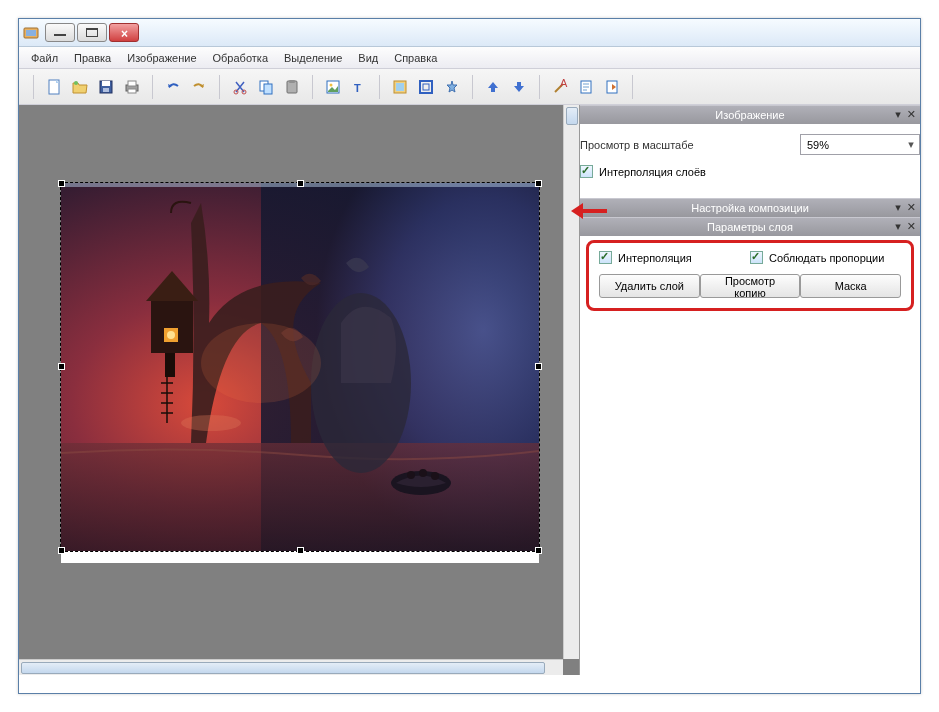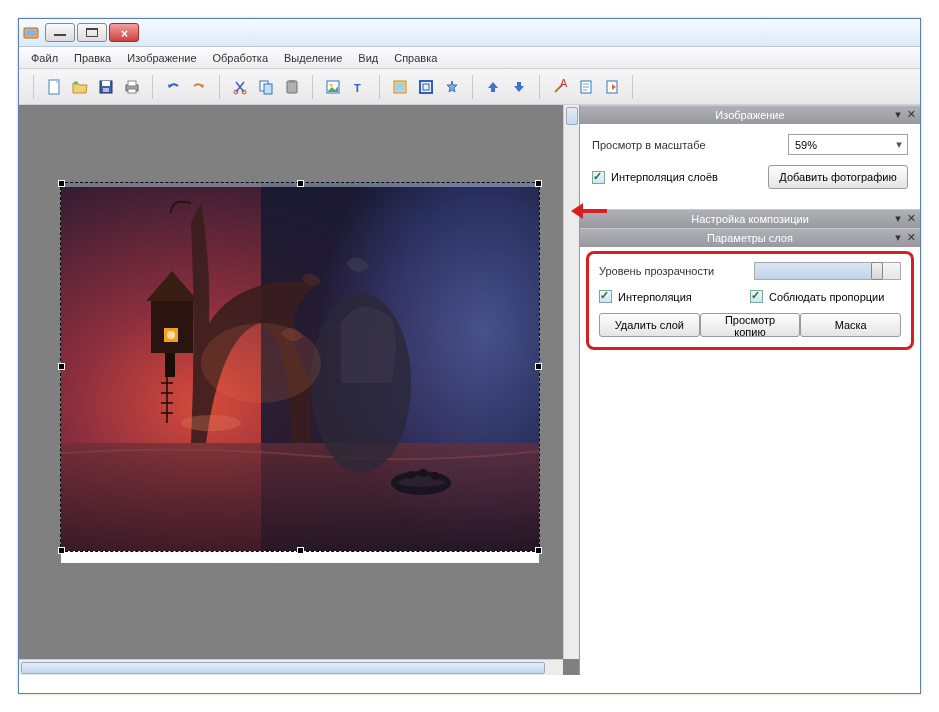--- a/index.html
+++ b/index.html
@@ -26,21 +26,21 @@
 .canvas-img { position:absolute; left:42px; top:78px; width:478px; height:368px; outline: 1px dashed #000; }
 .handle { position:absolute; width:7px; height:7px; background:#000; border:1px solid #fff; }
 .scroll-v { position:absolute; right:0; top:0; width:16px; height:calc(100% - 16px); background:#ececec; border-left:1px solid #ccc; }
 .scroll-v .thumb { position:absolute; left:2px; top:2px; width:12px; height:18px; background:linear-gradient(#e4edf7,#c4d8ee); border:1px solid #9ab; border-radius:2px; }
 .scroll-h { position:absolute; left:0; bottom:0; height:16px; width:calc(100% - 16px); background:#ececec; border-top:1px solid #ccc; }
 .scroll-h .thumb { position:absolute; top:2px; left:2px; height:12px; width:calc(100% - 20px); background:linear-gradient(#e4edf7,#c4d8ee); border:1px solid #9ab; border-radius:2px; }
 .side { width: 340px; background: #fff; display: flex; flex-direction: column; }
 .panel-title { background: linear-gradient(#b0b0b8,#98989e); height: 19px; color: #fff; font-size: 11px; display:flex; align-items:center; justify-content:center; position:relative; border-top:1px solid #c8c8d0; }
 .panel-title .pctrls { position:absolute; right:4px; top:2px; display:flex; gap:6px; color:#333; }
 .px { cursor:default; }
-.panel-body { padding: 10px 12px; }
+.panel-body { padding: 10px 0; }
 .row { display: flex; align-items: center; margin-bottom: 10px; }
 .label { flex: 1; color: #333; }
 .combo { display:flex; align-items:center; border:1px solid #a0a0a8; height:21px; width:120px; background:#fff; }
 .combo .cv { flex:1; padding: 0 6px; }
 .combo .dd { width:16px; text-align:center; color:#555; }
 .winbtn { height: 24px; border:1px solid #999; border-radius:3px; background:linear-gradient(#fdfdfd,#e4e4e4); padding: 0 10px; cursor:default; }
 .chk { width:13px; height:13px; border:1px solid #7a9; background:linear-gradient(#eef6ff,#cde4fa); margin-right:6px; position:relative; display:inline-block; vertical-align:middle; }
 .chk.checked::after { content:"✓"; position:absolute; left:0; top:-2px; font-size:11px; color:#2b6d2b; font-weight:bold; }
 .slider { flex:1; height:18px; border:1px solid #aaa; background:linear-gradient(#f6f6f6,#e6e6e6); position:relative; margin-left:10px; }
 .slider .fill { position:absolute; left:0; top:0; bottom:0; background:linear-gradient(#d8e4f2,#c2d4ea); }
@@ -290,47 +290,39 @@
           <div class="combo">
             <span class="cv">59%</span>
             <span class="dd">▾</span>
           </div>
         </div>
         <div class="row">
           <span style="display:flex;align-items:center;flex:1">
             <span class="chk checked"></span>
             <span>Интерполяция слоёв</span>
           </span>
-          <button class="winbtn" style="width:140px">Добавить фотографию</button>
         </div>
       </div>
 
       <div class="panel-title">
         <span>Настройка композиции</span>
         <span class="pctrls">
               <span class="px">▾</span>
               <span class="px">✕</span>
             </span>
       </div>
       <div class="panel-title">
         <span>Параметры слоя</span>
         <span class="pctrls">
               <span class="px">▾</span>
               <span class="px">✕</span>
             </span>
       </div>
 
       <div class="highlight-box">
-        <div class="row">
-          <span class="label">Уровень прозрачности</span>
-          <div class="slider">
-            <div class="fill" style="width:82%"></div>
-            <div class="knob" style="left:80%"></div>
-          </div>
-        </div>
         <div class="row">
           <span style="display:flex;align-items:center;flex:1">
             <span class="chk checked"></span>
             <span>Интерполяция</span>
           </span>
           <span style="display:flex;align-items:center;flex:1">
             <span class="chk checked"></span>
             <span>Соблюдать пропорции</span>
           </span>
         </div>

